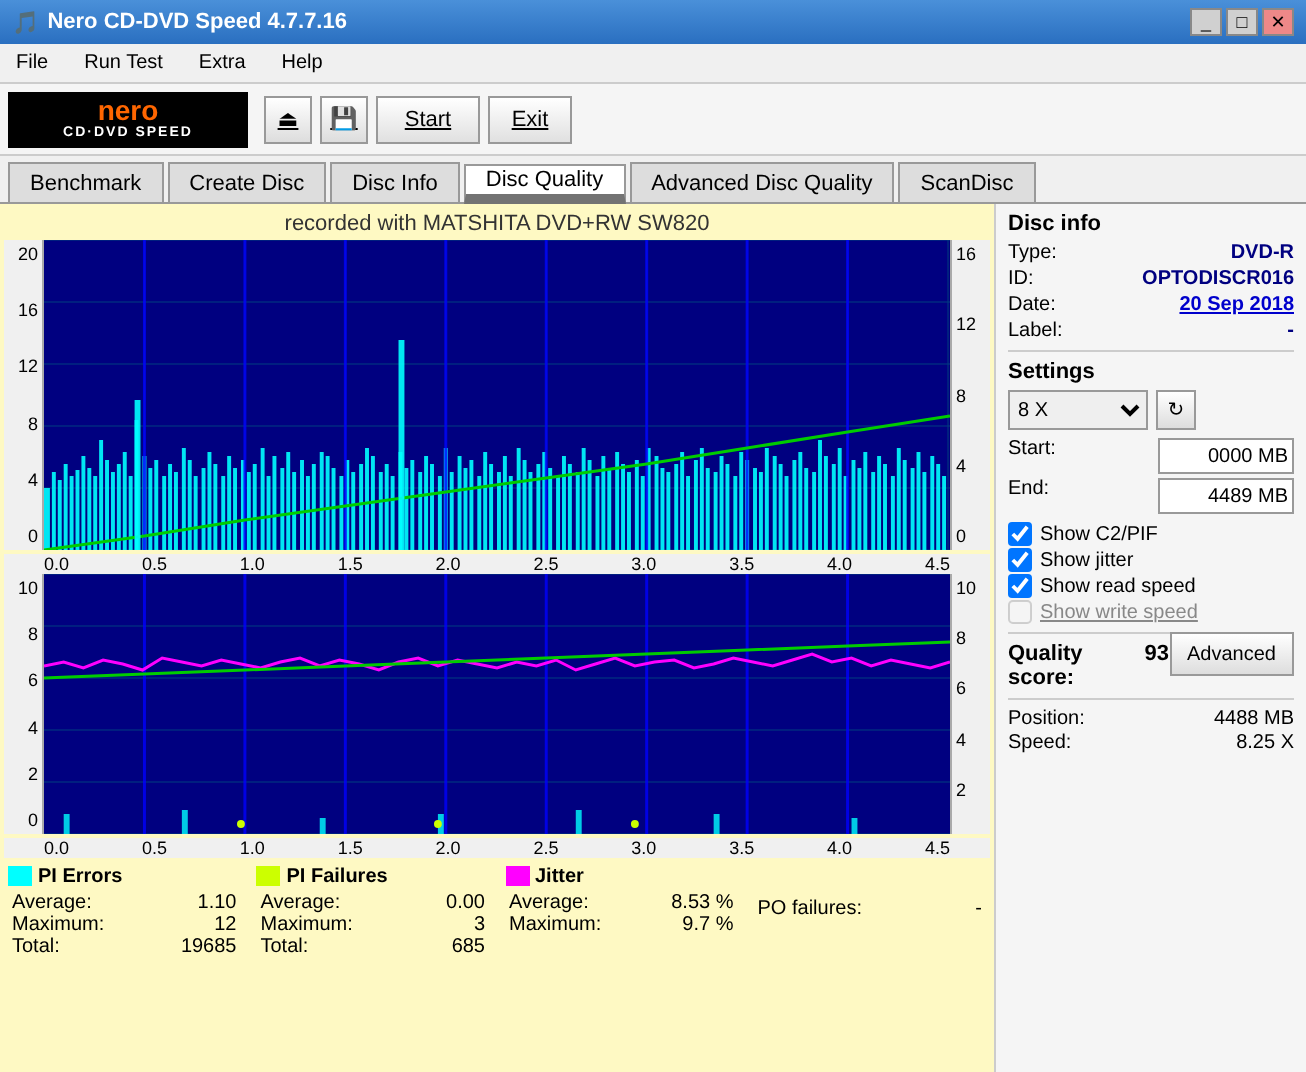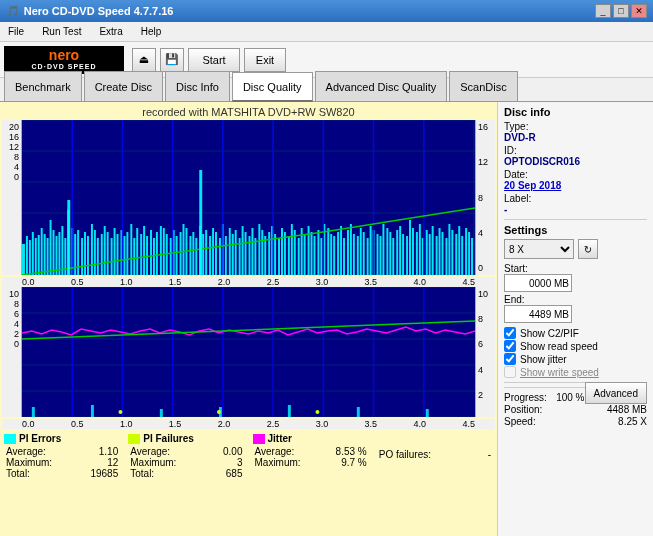--- a/index.html
+++ b/index.html
@@ -33,20 +33,21 @@
 
     
     .toolbar {
       background: #f5f5f5;
       height: 36px;
       display: flex;
       align-items: center;
       padding: 0 4px;
       border-bottom: 1px solid #ccc;
       gap: 4px;
+      text-decoration: underline;
     }
     .toolbar-logo { width: 120px; height: 28px; background: #000; display: flex; align-items: center; justify-content: center; margin-right: 4px; }
     .drive-select {
       height: 22px; font-size: 11px; border: 1px solid #999; background: white; padding: 0 2px; width: 240px;
     }
     .toolbar-btn {
       height: 24px; min-width: 28px; border: 1px solid #999; background: linear-gradient(to bottom, #fff, #e0e0e0);
       cursor: pointer; font-size: 11px; display: flex; align-items: center; justify-content: center; padding: 0 6px;
     }
     .toolbar-btn-icon { width: 24px; height: 24px; border: 1px solid #999; background: linear-gradient(to bottom, #fff, #ddd); cursor: pointer; display: flex; align-items: center; justify-content: center; }
@@ -60,28 +61,28 @@
       padding: 0 4px;
       border-bottom: 1px solid #999;
     }
     .tab {
       padding: 2px 10px;
       border: 1px solid #999;
       border-bottom: none;
       background: #ddd;
       cursor: pointer;
       font-size: 11px;
-      height: 30px;
+      height: 20px;
       display: flex;
       align-items: center;
       margin-right: 2px;
     }
     .tab.active {
       background: #fff;
-      border-bottom: 2px solid #737373;
+      border-bottom: 5px solid #737373;
       z-index: 1;
       position: relative;
       top: 1px;
     }
 
     
     .main-content {
       display: flex;
       height: calc(536px - 22px - 20px - 36px - 24px);
       background: #fff;
@@ -105,36 +106,36 @@
     }
 
     
     .stats-row {
       display: flex;
       gap: 8px;
       padding: 4px 2px 2px 2px;
       font-size: 10px;
     }
     .stat-box { flex: 1; }
-    .stat-legend { display: flex; align-items: center; gap: 3px; margin-bottom: 2px; font-size: 10px; font-weight: bold; }
+    .stat-legend { display: flex; align-items: flex-start; gap: 3px; margin-bottom: 2px; font-size: 10px; font-weight: bold; }
     .legend-color { width: 12px; height: 10px; display: inline-block; }
     .stat-item { display: flex; justify-content: space-between; font-size: 10px; padding: 0 2px; }
 
     
     .right-panel {
       width: 155px;
       padding: 4px 6px;
       background: #f5f5f5;
       font-size: 10px;
       overflow-y: auto;
     }
 
     .section-title { font-weight: bold; font-size: 11px; margin-bottom: 3px; color: #000; }
 
-    .info-row { display: flex; justify-content: center; margin-bottom: 2px; flex-direction: column; }
+    .info-row { display: flex; justify-content: space-between; margin-bottom: 2px; }
     .info-value { color: #000080; font-weight: bold; }
     .info-value.date { color: #0000cc; text-decoration: underline; }
 
     .settings-row { display: flex; align-items: flex-end; gap: 4px; margin-bottom: 4px; }
     .speed-select { width: 70px; height: 20px; font-size: 10px; border: 1px solid #999; }
     .refresh-btn { width: 20px; height: 20px; border: 1px solid #999; background: linear-gradient(to bottom, #fff, #ddd); cursor: pointer; display: flex; align-items: center; justify-content: center; font-size: 10px; }
 
     .mb-input { width: 68px; height: 18px; border: 1px solid #999; background: white; font-size: 10px; text-align: right; padding-right: 2px; }
 
     .checkbox-row { display: flex; align-items: center; gap: 4px; margin-bottom: 1px; font-size: 10px; }
@@ -161,20 +162,21 @@
     
     .chart-wrapper {
       position: relative;
       display: flex;
     }
     .y-axis-left {
       width: 20px;
       position: relative;
       display: flex;
       flex-direction: column;
+      justify-content: space-between;
       font-size: 9px;
       color: #000;
       padding: 2px 0;
       background: #f0f0f0;
       border-right: 1px solid #aaa;
       text-align: right;
       padding-right: 2px;
     }
     .y-axis-right {
       width: 20px;
@@ -636,46 +638,46 @@
       <input type="text" class="mb-input" value="4489 MB" style="font-size: 10px;">
     </div>
 
     <div style="margin-top:4px;">
       <div class="checkbox-row">
         <input type="checkbox" checked="" style="">
         <label>Show C2/PIF</label>
       </div>
       <div class="checkbox-row">
         <input type="checkbox" checked="" style="">
-        <label>Show read speed</label>
+        <label>Show jitter</label>
       </div>
       <div class="checkbox-row">
         <input type="checkbox" checked="" style="">
-        <label>Show jitter</label>
+        <label>Show read speed</label>
       </div>
       <div class="checkbox-row">
         <input type="checkbox" disabled="" style="">
         <label style="color:#888;text-decoration:underline;">Show write speed</label>
       </div>
     </div>
 
     <div style="text-align:right; margin-top:4px; clear:both;">
       <button class="advanced-btn">Advanced</button>
     </div>
 
     <div class="divider"></div>
 
+    <div class="quality-score">
+      <span>Quality score:</span>
+      <span class="score-value">93</span>
+    </div>
 
     <div class="divider"></div>
 
     <div class="progress-section">
-      <div class="progress-item">
-        <span>Progress:</span>
-        <span>100 %</span>
-      </div>
       <div class="progress-item">
         <span>Position:</span>
         <span>4488 MB</span>
       </div>
       <div class="progress-item">
         <span>Speed:</span>
         <span>8.25 X</span>
       </div>
     </div>
   </div>

